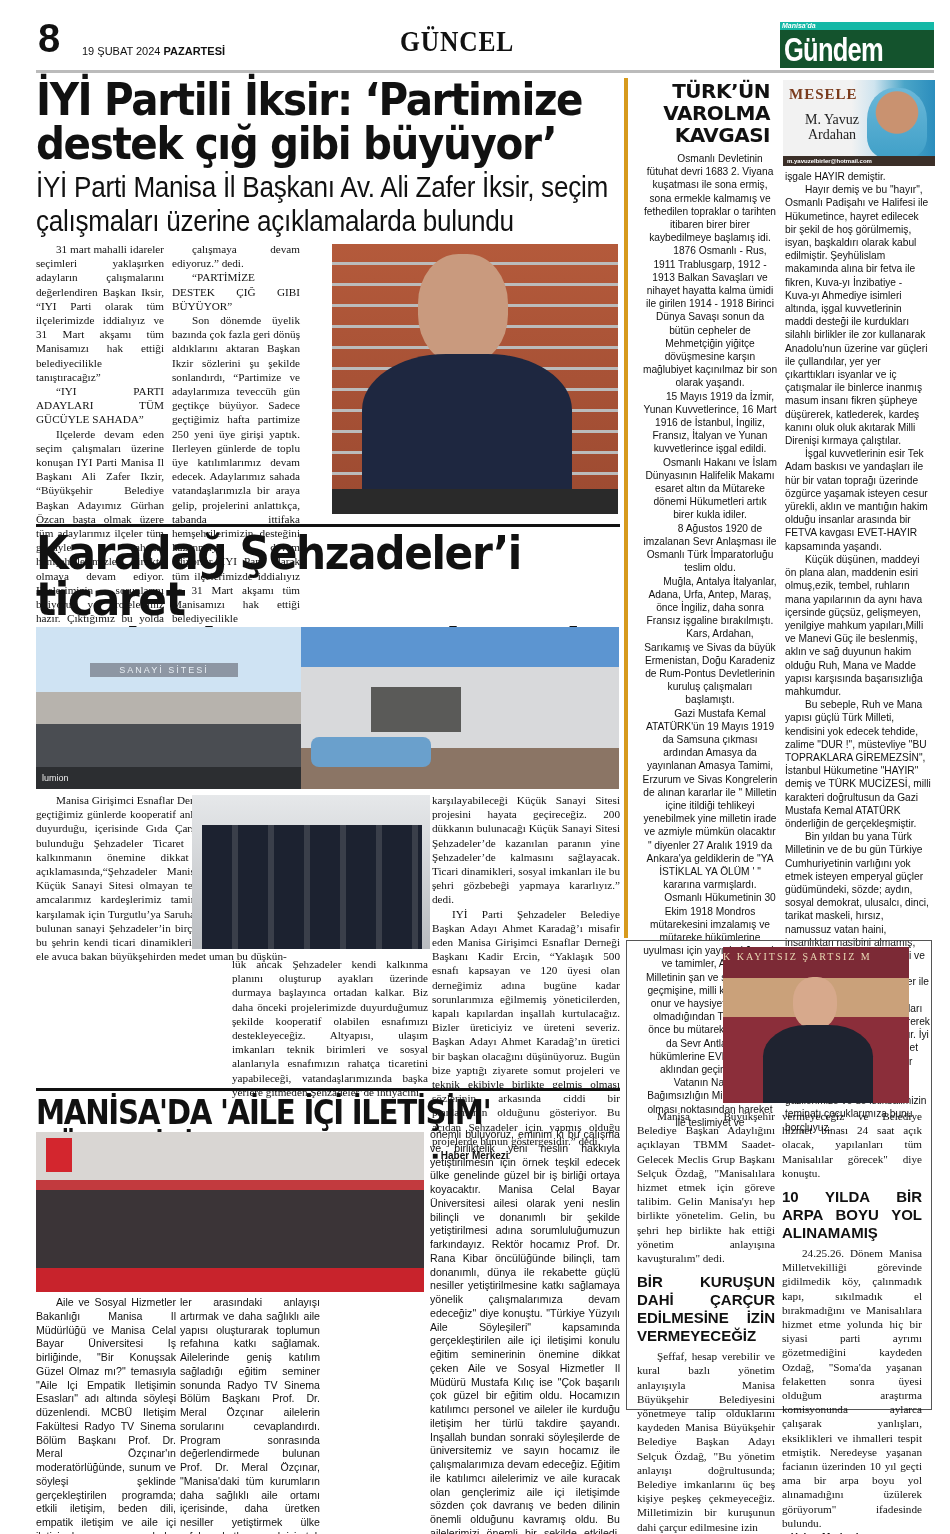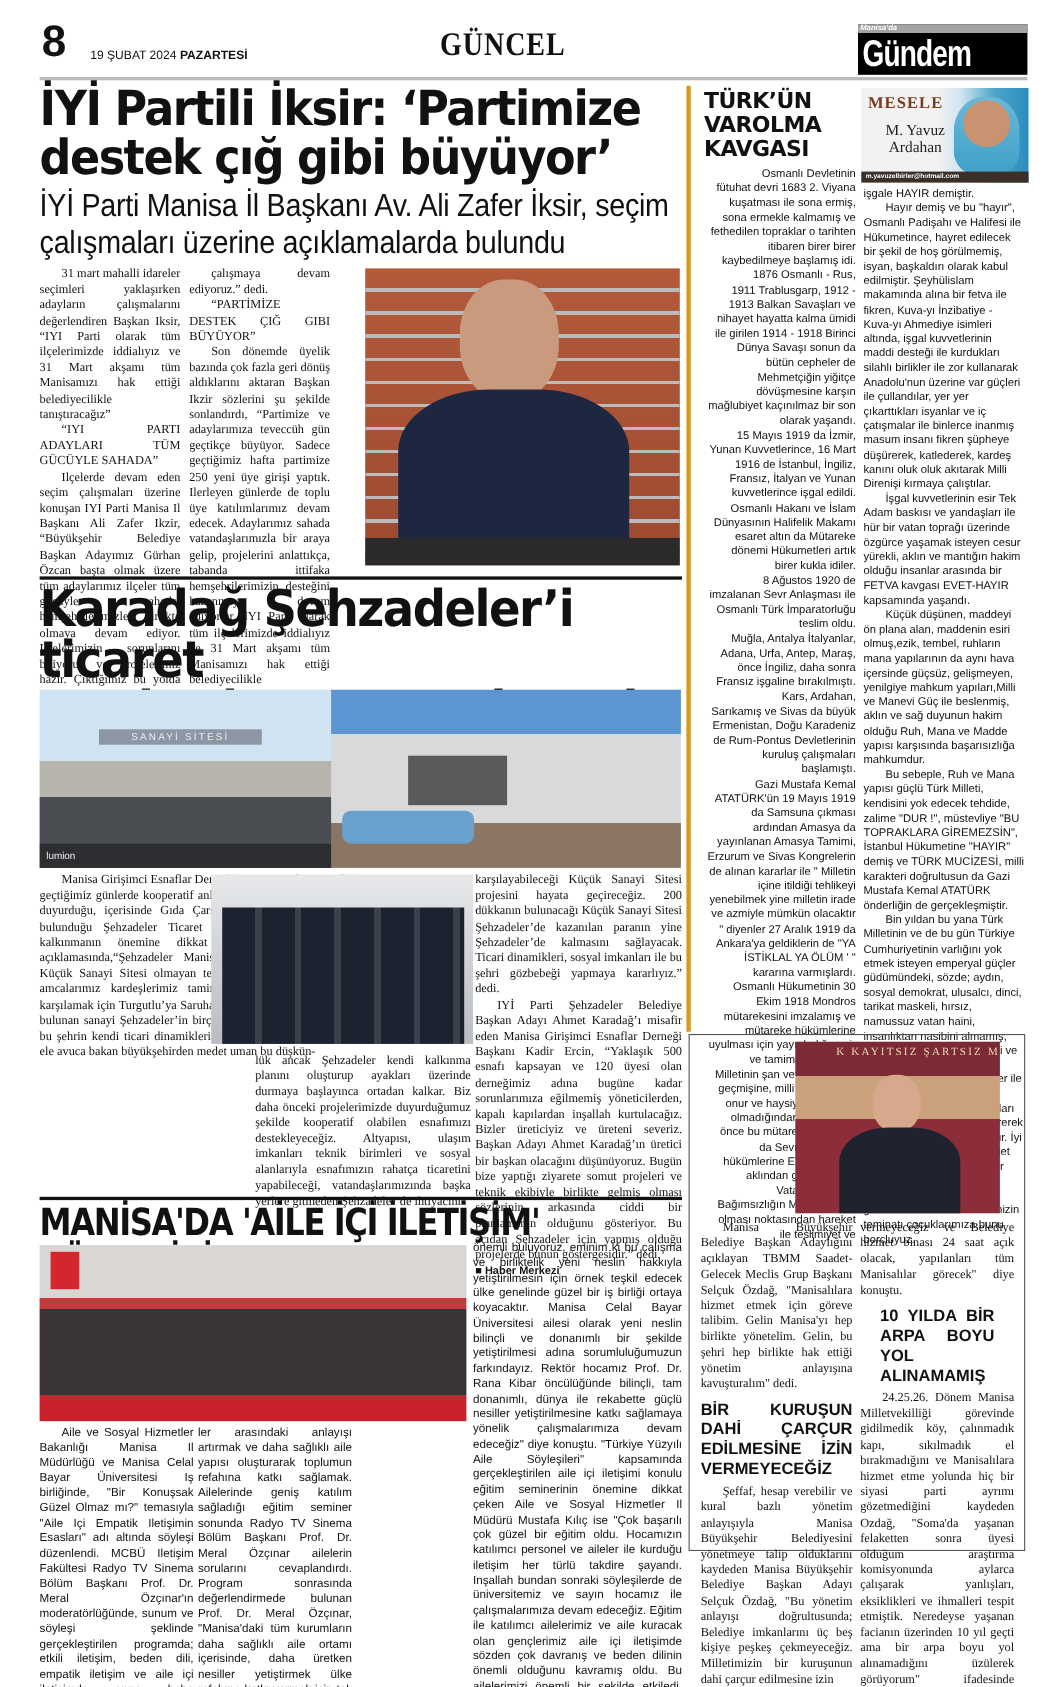--- a/index.html
+++ b/index.html
@@ -2,35 +2,35 @@
 <html><head>
 <meta charset="utf-8">
 <style>
 *{box-sizing:border-box;margin:0;padding:0}
 body{width:950px;height:1534px;background:#fff;position:relative;overflow:hidden;font-family:"Liberation Serif",serif;color:#111}
 .abs{position:absolute}
 .pgnum{left:38px;top:18px;font:bold 40px/1 "Liberation Sans",sans-serif;letter-spacing:-1px}
 .date{left:82px;top:46px;font:11px/1 "Liberation Sans",sans-serif}
 .date b{font-weight:bold}
 .section{left:400px;top:26px;font:bold 30px/1 "Liberation Serif",serif;transform:scaleX(.85);transform-origin:left;letter-spacing:1px}
-.logo{left:780px;top:22px;width:154px;height:46px;background:#000000;border-top:8px solid #a3a3a3}
+.logo{left:780px;top:22px;width:154px;height:46px;background:#14532d;border-top:8px solid #14b8a6}
 .logo .top{position:absolute;left:2px;top:-8px;color:#fff;font:italic bold 7px "Liberation Sans",sans-serif}
 .logo .name{position:absolute;left:4px;top:2px;color:#fff;font:bold 34px/1 "Liberation Sans",sans-serif;transform:scaleX(.75);transform-origin:left;letter-spacing:-1px}
 .rule{left:36px;top:70px;width:898px;height:3px;background:#bbb}
 .h1{font:900 44px/44px "DejaVu Sans",sans-serif;letter-spacing:-1.5px;font-weight:bold;transform:scaleX(.92);transform-origin:left}
 .sub{font:29px/34px "Liberation Sans",sans-serif;transform:scaleX(.9);transform-origin:left;letter-spacing:-.3px}
 .col{font:11.2px/14.2px "Liberation Serif",serif;text-align:justify;hyphens:auto}
 .col p{text-indent:20px}
 .col .hd{text-indent:20px;font-weight:normal}
 .sans{font-family:"Liberation Sans",sans-serif;font-size:10.6px;line-height:13.75px}
 .sig{font:bold 10px "Liberation Sans",sans-serif}
 .photo{overflow:hidden}
 .thick{height:3px;background:#111}
 .side-rule{left:624px;top:78px;width:4px;height:860px;background:#d79a1d}
-.opinion-h{left:640px;top:80px;width:130px;text-align:left;font:bold 20px/22px "DejaVu Sans",sans-serif;letter-spacing:-.5px}
+.opinion-h{left:640px;top:80px;width:130px;text-align:right;font:bold 20px/22px "DejaVu Sans",sans-serif;letter-spacing:-.5px}
 .mesele{left:783px;top:80px;width:152px;height:86px;background:linear-gradient(90deg,#f2f2f2 45%,#cfe4ef 60%,#4aa5c8 80%,#2b8dbd)}
 .mesele .lab{position:absolute;left:6px;top:6px;color:#7a3b1d;font:bold 15px "Liberation Serif",serif;letter-spacing:1px}
 .mesele .au{position:absolute;left:14px;top:32px;font:14px/15px "Liberation Serif",serif;text-align:center;color:#222;width:70px}
 .mesele .mail{position:absolute;left:0;bottom:0;width:100%;height:10px;background:#3b2f28;color:#fff;font:bold 6px "Liberation Sans",sans-serif;padding-left:4px;line-height:10px}
 .mesele .face{position:absolute;right:8px;top:8px;width:60px;height:70px;border-radius:45% 45% 30% 30%;background:radial-gradient(circle at 50% 35%,#c99270 0 38%,transparent 40%),linear-gradient(#6bb8d9,#40a0c8)}
 .box{left:626px;top:940px;width:306px;height:470px;border:1px solid #555}
 .hl2{font:bold 22px/28px "DejaVu Sans",sans-serif;letter-spacing:-.7px}
 .bhd{font:bold 15px/18px "Liberation Sans",sans-serif}
 </style>
 </head>
@@ -124,21 +124,21 @@
 </div>
 <div class="abs mesele">
   <span class="lab">MESELE</span>
   <div class="au">
       <div>M. Yavuz</div>
       <div>Ardahan</div>
     </div>
   <div class="face"></div>
   <div class="mail">m.yavuzelbirler@hotmail.com</div>
 </div>
-<div class="abs col sans" style="left:642px;top:152px;width:136px;font-size:10.2px;line-height:13.2px;text-align:right">
+<div class="abs col sans" style="left:642px;top:152px;width:136px;font-size:10.2px;line-height:13.2px;text-align:center">
   <p>Osmanlı Devletinin fütuhat devri 1683 2. Viyana kuşatması ile sona ermiş, sona ermekle kalmamış ve fethedilen topraklar o tarihten itibaren birer birer kaybedilmeye başlamış idi.</p>
   <p>1876 Osmanlı - Rus, 1911 Trablusgarp, 1912 - 1913 Balkan Savaşları ve nihayet hayatta kalma ümidi ile girilen 1914 - 1918 Birinci Dünya Savaşı sonun da bütün cepheler de Mehmetçiğin yiğitçe dövüşmesine karşın mağlubiyet kaçınılmaz bir son olarak yaşandı.</p>
   <p>15 Mayıs 1919 da İzmir, Yunan Kuvvetlerince, 16 Mart 1916 de İstanbul, İngiliz, Fransız, İtalyan ve Yunan kuvvetlerince işgal edildi.</p>
   <p>Osmanlı Hakanı ve İslam Dünyasının Halifelik Makamı esaret altın da Mütareke dönemi Hükumetleri artık birer kukla idiler.</p>
   <p>8 Ağustos 1920 de imzalanan Sevr Anlaşması ile Osmanlı Türk İmparatorluğu teslim oldu.</p>
   <p>Muğla, Antalya İtalyanlar, Adana, Urfa, Antep, Maraş, önce İngiliz, daha sonra Fransız işgaline bırakılmıştı.</p>
   <p>Kars, Ardahan, Sarıkamış ve Sivas da büyük Ermenistan, Doğu Karadeniz de Rum-Pontus Devletlerinin kuruluş çalışmaları başlamıştı.</p>
   <p>Gazi Mustafa Kemal ATATÜRK'ün 19 Mayıs 1919 da Samsuna çıkması ardından Amasya da yayınlanan Amasya Tamimi, Erzurum ve Sivas Kongrelerin de alınan kararlar ile " Milletin içine itildiği tehlikeyi yenebilmek yine milletin irade ve azmiyle mümkün olacaktır " diyenler 27 Aralık 1919 da Ankara'ya geldiklerin de "YA İSTİKLAL YA ÖLÜM ' " kararına varmışlardı.</p>
   <p>Osmanlı Hükumetinin 30 Ekim 1918 Mondros mütarekesini imzalamış ve mütareke hükümlerine uyulması için yayınladığı emir ve tamimler, Asil Türk Milletinin şan ve şerefle dolu geçmişine, milli karakterine, onur ve haysiyetine uygun olmadığından Türk Milleti önce bu mütareke ve sonra da Sevr Antlaşması hükümlerine EVET demeyi aklından geçirmemiş," Vatanın Namus, Bağımsızlığın Milli Karakteri olması noktasından hareket ile teslimiyet ve</p>
 </div>
@@ -148,28 +148,28 @@
   <p>İşgal kuvvetlerinin esir Tek Adam baskısı ve yandaşları ile hür bir vatan toprağı üzerinde özgürce yaşamak isteyen cesur yürekli, aklın ve mantığın hakim olduğu insanlar arasında bir FETVA kavgası EVET-HAYIR kapsamında yaşandı.</p>
   <p>Küçük düşünen, maddeyi ön plana alan, maddenin esiri olmuş,ezik, tembel, ruhların mana yapılarının da aynı hava içersinde güçsüz, gelişmeyen, yenilgiye mahkum yapıları,Milli ve Manevi Güç ile beslenmiş, aklın ve sağ duyunun hakim olduğu Ruh, Mana ve Madde yapısı karşısında başarısızlığa mahkumdur.</p>
   <p>Bu sebeple, Ruh ve Mana yapısı güçlü Türk Milleti, kendisini yok edecek tehdide, zalime "DUR !", müstevliye "BU TOPRAKLARA GİREMEZSİN", İstanbul Hükumetine "HAYIR" demiş ve TÜRK MUCİZESİ, milli karakteri doğrultusun da Gazi Mustafa Kemal ATATÜRK önderliğin de gerçekleşmiştir.</p>
   <p>Bin yıldan bu yana Türk Milletinin ve de bu gün Türkiye Cumhuriyetinin varlığını yok etmek isteyen emperyal güçler güdümündeki, sözde; aydın, sosyal demokrat, ulusalcı, dinci, tarikat maskeli, hırsız, namussuz vatan haini, insanlıktan nasibini almamış, şahsi hesapları uğruna, milli ve manevi değerlerimizi olabildiğince istismar edenler ile kavgamız sürmektedir.</p>
   <p>Gün siyasi çıkar hesapları uğruna iç kavgalara son vererek topyekun mücadele günüdür. İyi bir gelecek için, ebed-müddet devlet için, var olmak için bir olmak zorundayız.</p>
   <p>Atalarımıza, şühedaya, gazilerimize ve de istikbalimizin teminatı çocuklarımıza bunu borçluyuz.</p>
 </div>
 
 <div class="abs box">
   <div style="position:absolute;left:96px;top:6px;width:186px;height:156px;background:linear-gradient(180deg,#7c2a36 0 20%,#caa17a 20% 45%,#8b2e3a 45%)">
-    <div style="position:absolute;left:0;top:4px;width:100%;color:#e9d9b4;font:10px 'Liberation Serif',serif;letter-spacing:2px;text-align:right">K KAYITSIZ ŞARTSIZ M</div>
+    <div style="position:absolute;left:0;top:4px;width:100%;color:#e9d9b4;font:10px 'Liberation Serif',serif;letter-spacing:2px;text-align:left">K KAYITSIZ ŞARTSIZ M</div>
     <div style="position:absolute;left:70px;top:30px;width:44px;height:52px;border-radius:45%;background:#d7a98c"></div>
     <div style="position:absolute;left:40px;top:78px;width:110px;height:78px;border-radius:40% 40% 0 0;background:#1f2330"></div>
   </div>
   <div class="abs col" style="left:10px;top:168px;width:138px">
     <p>Manisa Büyükşehir Belediye Başkan Adaylığını açıklayan TBMM Saadet-Gelecek Meclis Grup Başkanı Selçuk Özdağ, "Manisalılara hizmet etmek için göreve talibim. Gelin Manisa'yı hep birlikte yönetelim. Gelin, bu şehri hep birlikte hak ettiği yönetim anlayışına kavuşturalım" dedi.</p>
     <div class="bhd" style="margin:8px 0 4px">BİR KURUŞUN DAHİ ÇARÇUR EDİLMESİNE İZİN VERMEYECEĞİZ</div>
     <p>Şeffaf, hesap verebilir ve kural bazlı yönetim anlayışıyla Manisa Büyükşehir Belediyesini yönetmeye talip olduklarını kaydeden Manisa Büyükşehir Belediye Başkan Adayı Selçuk Özdağ, "Bu yönetim anlayışı doğrultusunda; Belediye imkanlarını üç beş kişiye peşkeş çekmeyeceğiz. Milletimizin bir kuruşunun dahi çarçur edilmesine izin</p>
   </div>
   <div class="abs col" style="left:155px;top:168px;width:140px">
     <p style="text-indent:0">vermeyeceğiz ve Belediye hizmet binası 24 saat açık olacak, yapılanları tüm Manisalılar görecek" diye konuştu.</p>
-    <div class="bhd" style="margin:8px 18px 4px">10 YILDA BİR ARPA BOYU YOL ALINAMAMIŞ</div>
+    <div class="bhd" style="margin:8px 0 4px">10 YILDA BİR ARPA BOYU YOL ALINAMAMIŞ</div>
     <p>24.25.26. Dönem Manisa Milletvekilliği görevinde gidilmedik köy, çalınmadık kapı, sıkılmadık el bırakmadığını ve Manisalılara hizmet etme yolunda hiç bir siyasi parti ayrımı gözetmediğini kaydeden Ozdağ, "Soma'da yaşanan felaketten sonra üyesi olduğum araştırma komisyonunda aylarca çalışarak yanlışları, eksiklikleri ve ihmalleri tespit etmiştik. Neredeyse yaşanan facianın üzerinden 10 yıl geçti ama bir arpa boyu yol alınamadığını üzülerek görüyorum" ifadesinde bulundu.</p>
     <span class="sig">■ Haber Merkezi</span>
   </div>
 </div>
 
 </body></html>

